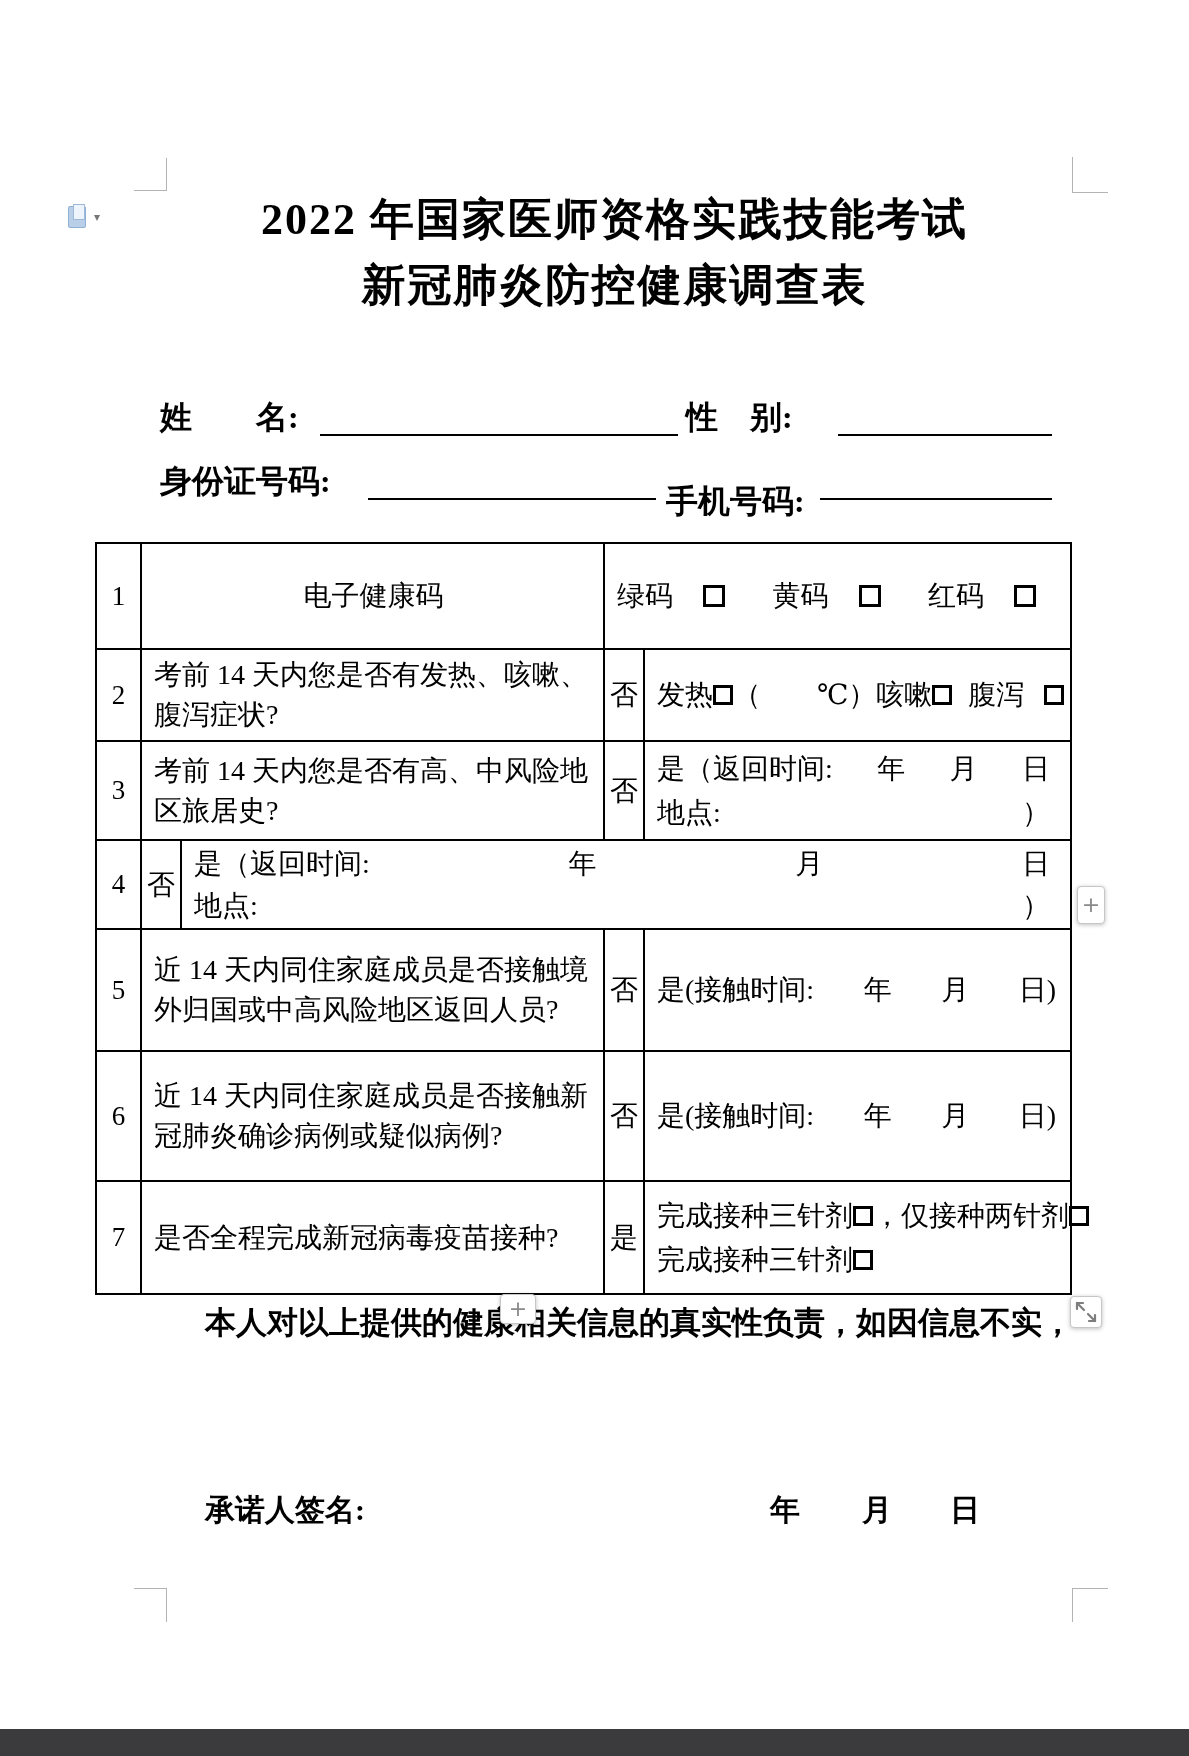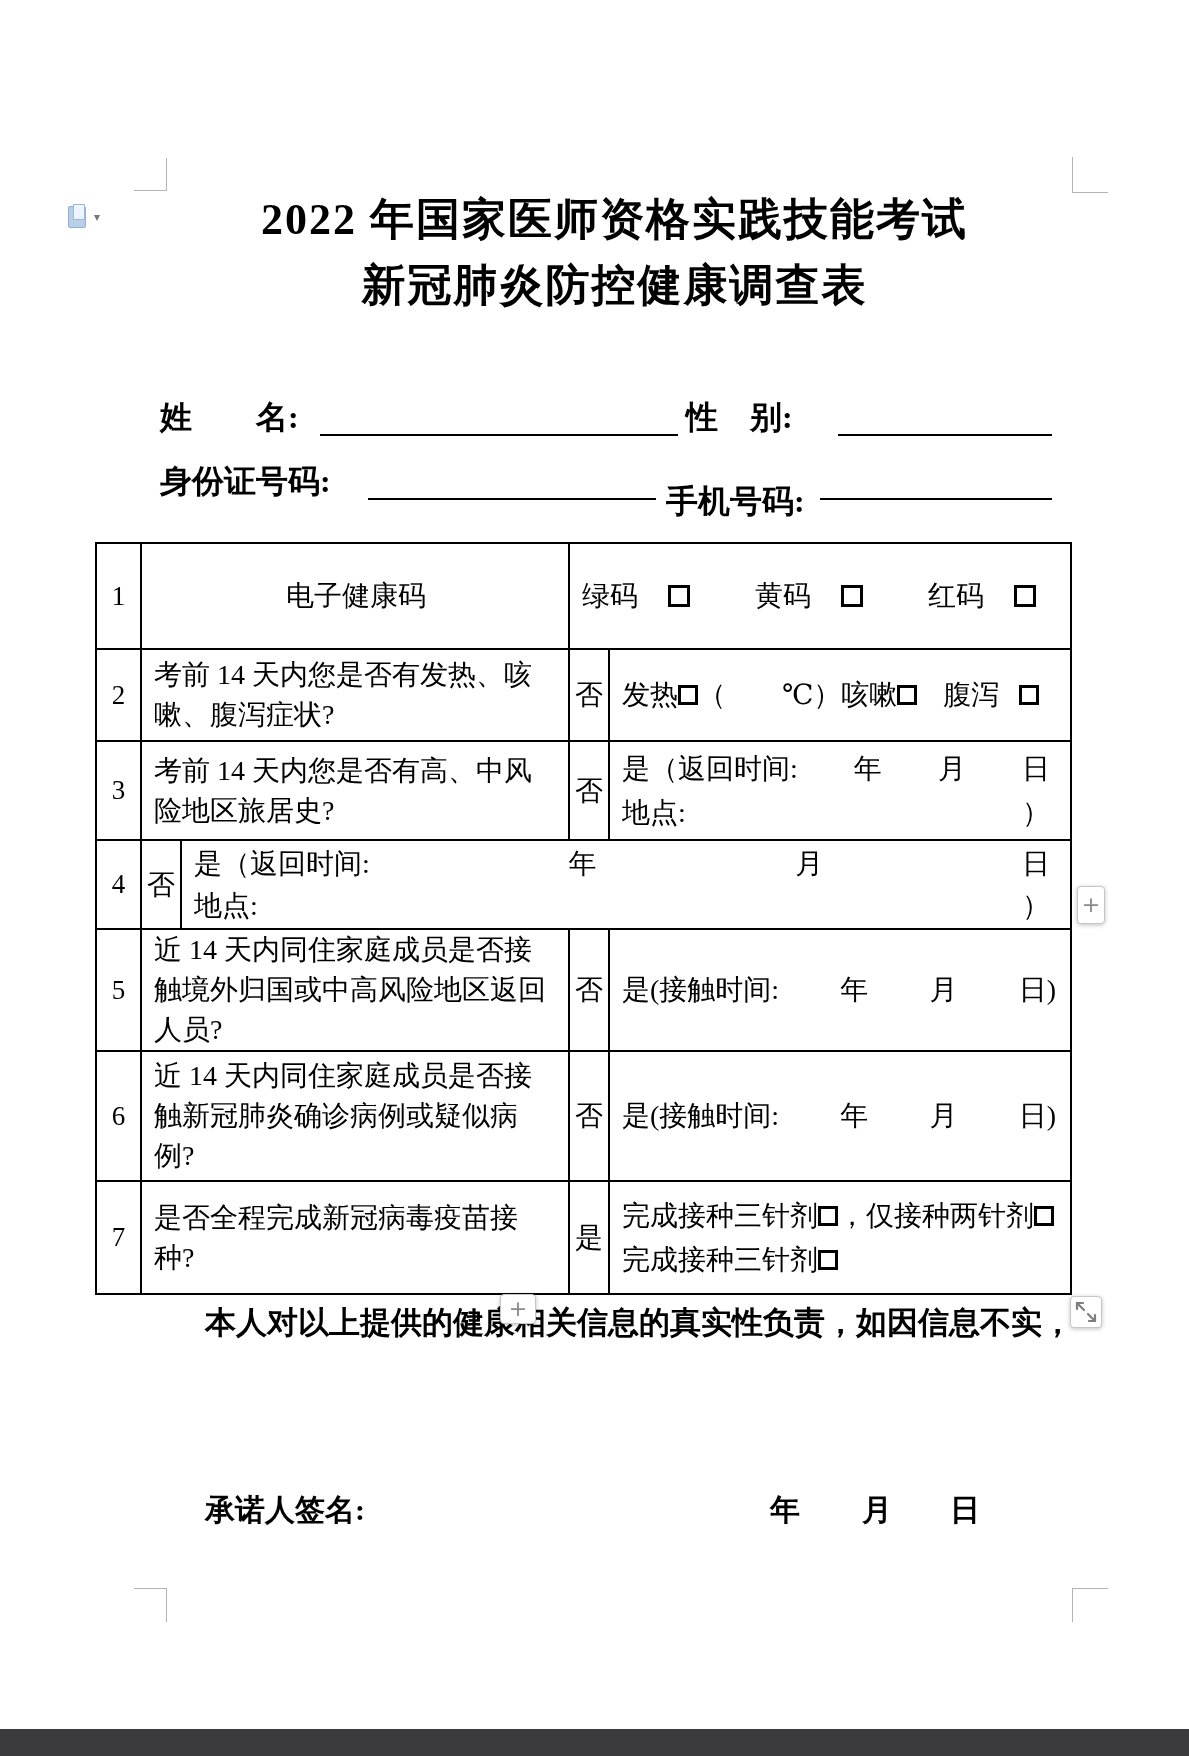--- a/index.html
+++ b/index.html
@@ -28,21 +28,21 @@
   .uline  { position:absolute; border-bottom:2px solid #000; height:36px; font-size:28px; }
 
   
   .qtable { position:absolute; left:95px; top:542px; width:977px; height:753px;
             border:2px solid #000; }
   .trow { display:flex; width:100%; border-top:2px solid #000; }
   .trow.first { border-top:none; }
   .cell { display:flex; flex-direction:column; justify-content:center; }
   .c-num { width:45px; border-right:2px solid #000; align-items:center;
            font-size:27px; flex-shrink:0; }
-  .c-q   { width:428px; border-right:2px solid #000; padding:4px 10px 4px 12px;
+  .c-q   { width:463px; border-right:2px solid #000; padding:4px 10px 4px 12px;
            font-size:28px; line-height:40px; flex-shrink:0; }
   .c-ans { width:40px; border-right:2px solid #000; align-items:center;
            font-size:28px; flex-shrink:0; }
   .c-det { flex:1 1 auto; font-size:28px; line-height:44px; padding:2px 0; }
   .dline { display:flex; align-items:center; padding:0 20px 0 12px; }
   .dline.sb { justify-content:space-between; }
   .dtext { white-space:pre; }
 
   .cb { display:inline-block; width:20px; height:20px; border:3px solid #000;
         background:#fff; vertical-align:-2px; flex-shrink:0; }
@@ -124,21 +124,21 @@
     <div class="trow" style="height:92px;">
       <div class="cell c-num">2</div>
       <div class="cell c-q">考前 14 天内您是否有发热、咳嗽、腹泻症状?</div>
       <div class="cell c-ans">否</div>
       <div class="cell c-det">
         <div class="dline">
           <span class="dtext">发热</span>
           <span class="cb"></span>
           <span class="dtext">（　　℃）咳嗽</span>
           <span class="cb"></span>
-          <span class="dtext" style="margin-left:26px;">腹泻</span>
+          <span class="dtext" style="margin-left:16px;">腹泻</span>
           <span class="cb" style="margin-left:20px;"></span>
         </div>
       </div>
     </div>
 
     <div class="trow" style="height:99px;">
       <div class="cell c-num">3</div>
       <div class="cell c-q">考前 14 天内您是否有高、中风险地区旅居史?</div>
       <div class="cell c-ans">否</div>
       <div class="cell c-det">

